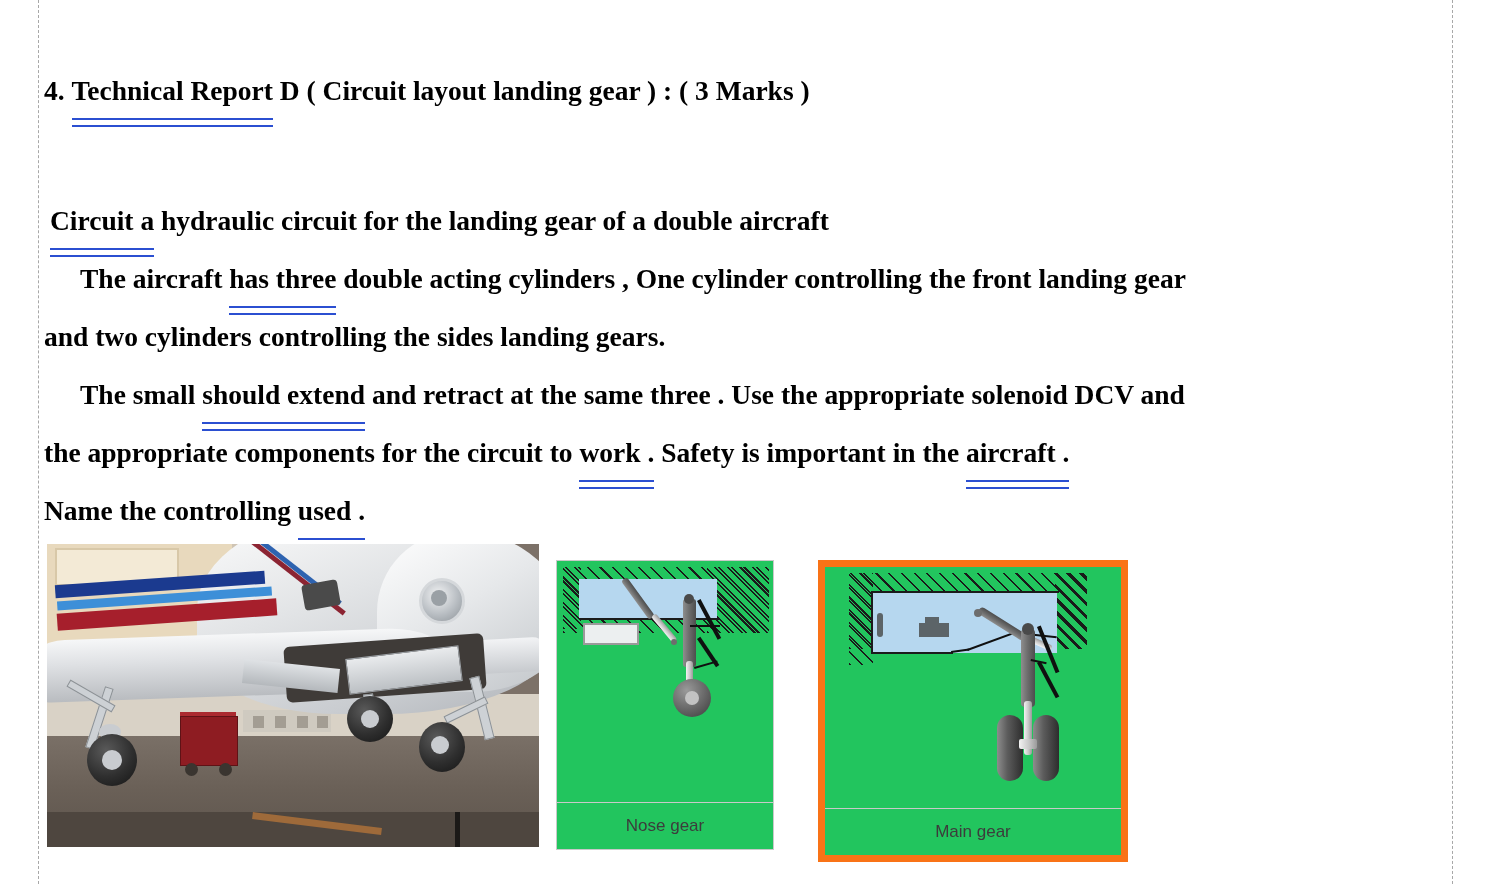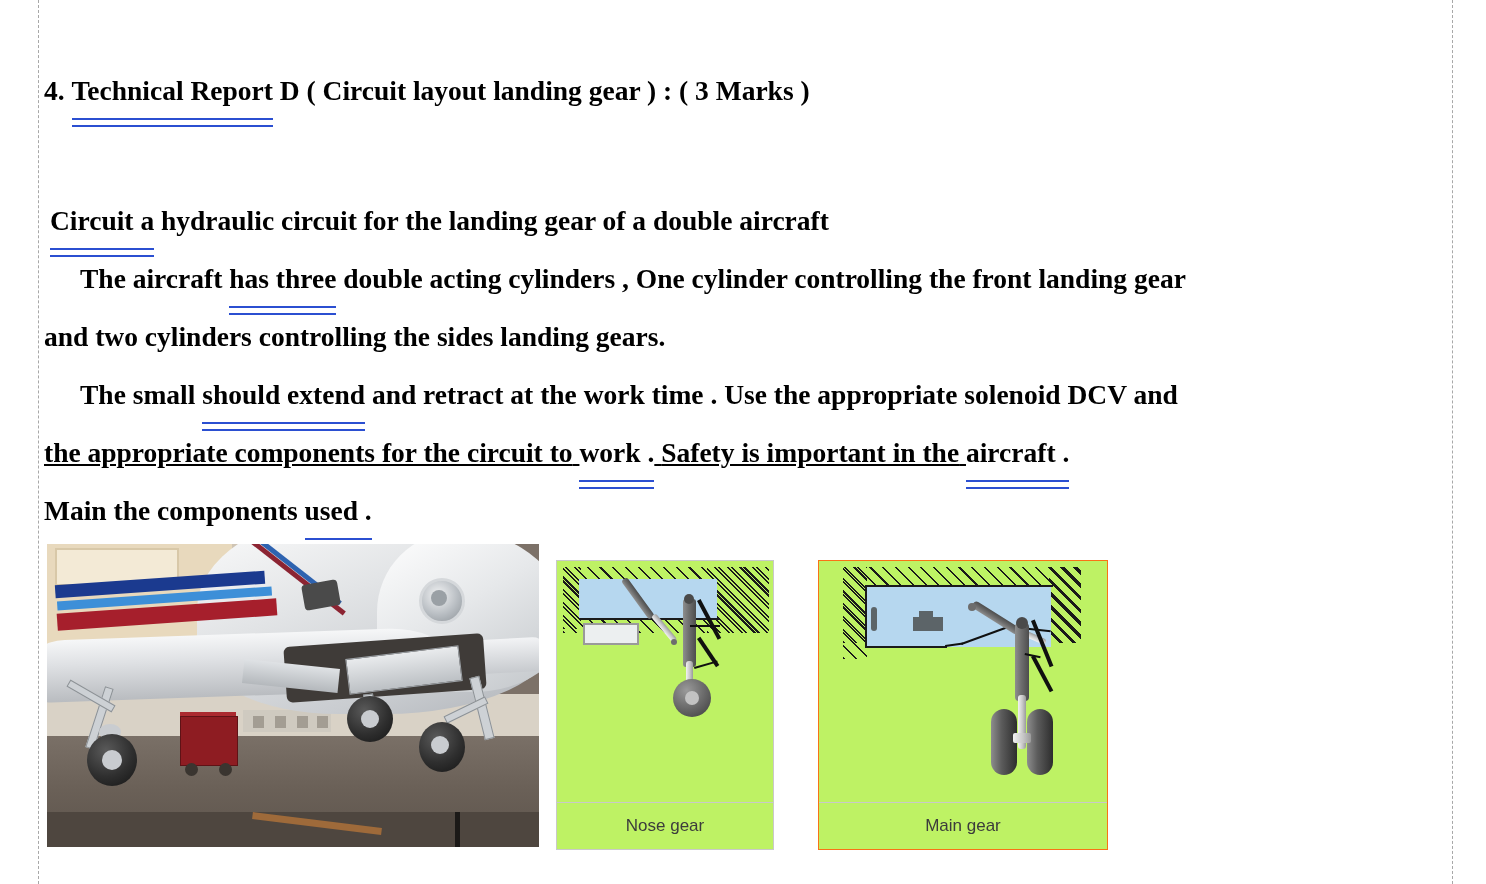--- a/index.html
+++ b/index.html
@@ -33,21 +33,21 @@
     line-height:58px;
     white-space:nowrap;
     letter-spacing:0px;
   }
 
   .heading{ position:absolute; left:0px; top:62px; }
   .l1{ position:absolute; left:6px;  top:192px; }
   .l2{ position:absolute; left:0px;  top:250px; }
   .l3{ position:absolute; left:0px;  top:308px; }
   .l4{ position:absolute; left:0px;  top:366px; }
-  .l5{ position:absolute; left:0px;  top:424px;text-decoration:underline; }
+  .l5{ position:absolute; left:0px;  top:424px; }
   .l6{ position:absolute; left:0px;  top:482px; }
 
   .indent{ display:inline-block; width:36px; }
 
   
   .du{
     position:relative;
     display:inline-block;
     padding-bottom:2px;
   }
@@ -126,23 +126,23 @@
   .ph-cart{position:absolute;left:133px;top:172px;width:56px;height:48px;background:#8e1c22;border:1px solid #5f1216;}
   .ph-cartTop{position:absolute;left:133px;top:168px;width:56px;height:7px;background:#ab2a30;}
   .ph-cartW1{position:absolute;left:138px;top:219px;width:13px;height:13px;border-radius:50%;background:#3a3530;}
   .ph-cartW2{position:absolute;left:172px;top:219px;width:13px;height:13px;border-radius:50%;background:#3a3530;}
   .ph-lockers{position:absolute;left:196px;top:166px;width:88px;height:22px;background:#cfcac0;}
   .ph-lk{position:absolute;top:172px;width:11px;height:12px;background:#a39d93;}
   .ph-pole{position:absolute;left:408px;top:268px;width:5px;height:35px;background:#1b1917;}
   .ph-plank{position:absolute;left:205px;top:276px;width:130px;height:7px;background:#9e6a3a;transform:rotate(7deg);}
 
   
-  .gearfig{ position:absolute; background:#bef264; }
+  .gearfig{ position:absolute; background:#22c55e; }
   .gear-nose{ left:556px; top:560px; width:216px; height:288px; border:1px solid #c9c9c9; }
-  .gear-main{ left:818px; top:560px; width:288px; height:288px; border:1px solid #f97316; }
+  .gear-main{ left:818px; top:560px; width:288px; height:288px; border:7px solid #f97316;padding-left:8px; }
 
   .gear-canvas{ position:absolute; left:0; top:0; right:0; bottom:46px; overflow:hidden; }
   .gear-label{
     position:absolute; left:0; right:0; bottom:0; height:46px;
     border-top:1px solid #c9c9c9;
     display:flex; align-items:center; justify-content:center;
     font-family:"Liberation Sans", sans-serif;
     font-size:17px; color:#3c3c3c; font-weight:400;
   }
 
@@ -193,32 +193,32 @@
     <span>double acting cylinders  , One cylinder controlling the front landing gear</span>
   </div>
 
   <div class="para l3">
     <span>and two cylinders controlling the sides landing gears.</span>
   </div>
 
   <div class="para l4">
     <span class="indent"></span><span>The small</span>
     <span class="du">should  extend</span>
-    <span>and retract at the work time . Use the appropriate solenoid DCV and</span>
+    <span>and retract at the same three . Use the appropriate solenoid DCV and</span>
   </div>
 
   <div class="para l5">
     <span>the appropriate components for the circuit to</span>
     <span class="du">work .</span>
     <span>Safety is important in the</span>
     <span class="du">aircraft .</span>
   </div>
 
   <div class="para l6">
-    <span>Main the components</span>
+    <span>Name the controlling</span>
     <span class="du">used .</span>
   </div>
 
 </div>
 
 <div class="figures">
 
   <div class="photo">
     <div class="ph-wallL"></div>
     <div class="ph-window"></div>

